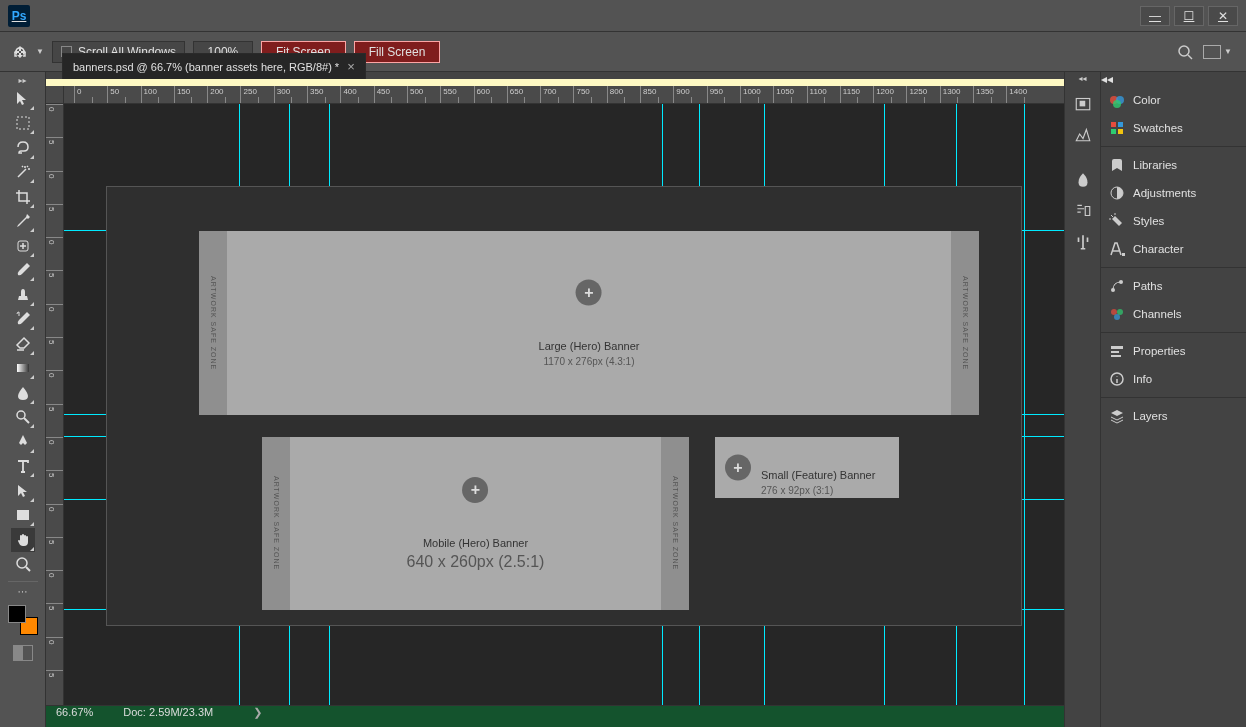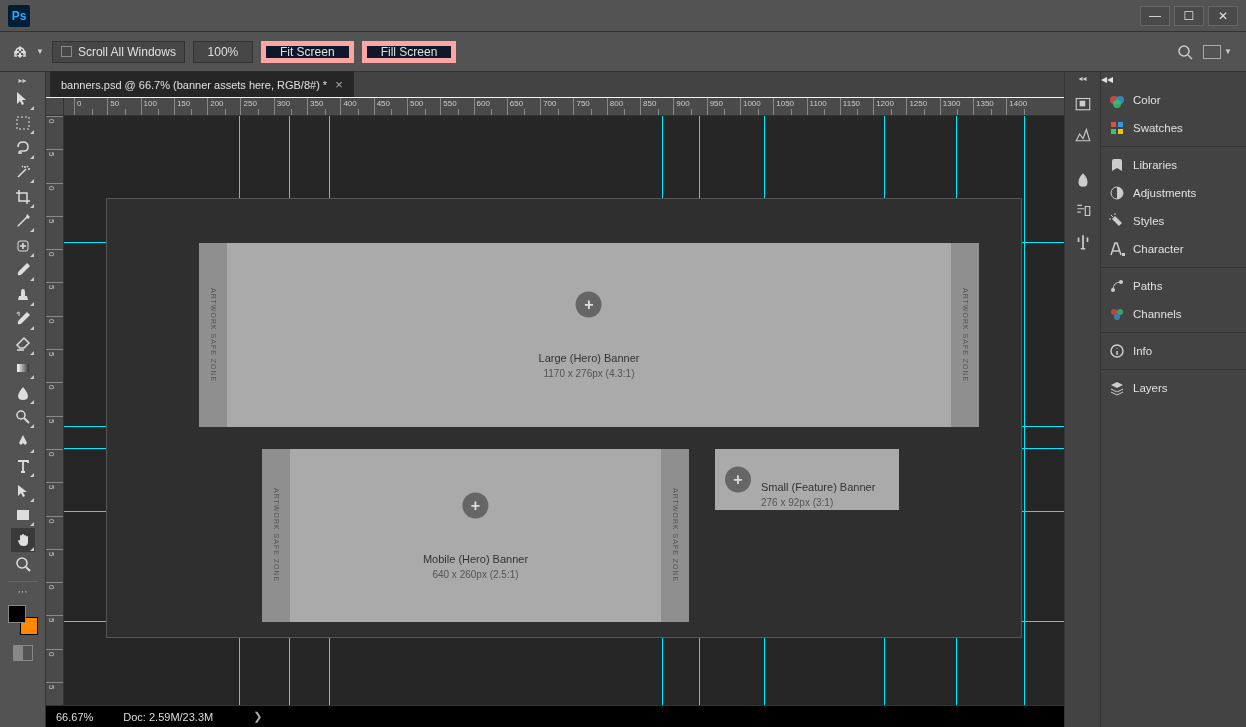--- a/index.html
+++ b/index.html
@@ -1,31 +1,31 @@
 <!DOCTYPE html>
 <html><head>
 <meta charset="utf-8">
 <style>
 * { margin: 0; padding: 0; box-sizing: border-box; font-family: "Segoe UI", Tahoma, sans-serif; }
 body { background: #535353; width: 1246px; height: 727px; overflow: hidden; color: #e0e0e0; font-size: 12px; user-select: none; }
 
 
-.menubar { height: 32px; background: #535353; display: flex; align-items: center; padding: 0 8px; border-bottom: 1px solid #333; }
+.menubar { height: 32px; background: #535353; display: flex; align-items: center; padding: 0 8px; border-bottom: 1px solid #333; text-decoration: underline; }
 .ps-logo { width: 22px; height: 22px; background: #001e36; color: #31a8ff; display: flex; align-items: center; justify-content: center; font-weight: bold; font-size: 12px; border-radius: 2px; margin-right: 10px; }
 .menubar .menu-item { padding: 0 10px; height: 100%; display: flex; align-items: center; cursor: default; }
 .window-controls { margin-left: auto; display: flex; gap: 4px; }
 .window-controls .wc { width: 30px; height: 20px; display: flex; align-items: center; justify-content: center; background: #4a4a4a; border: 1px solid #666; cursor: default; }
 
 
 .options-bar { height: 40px; background: #535353; display: flex; align-items: center; padding: 0 8px; border-bottom: 1px solid #333; gap: 8px; }
 .tool-indicator { width: 24px; height: 24px; display: flex; align-items: center; justify-content: center; }
 .opt-checkbox { display: flex; align-items: center; gap: 6px; background: #464646; border: 1px solid #333; padding: 3px 8px; height: 22px; }
 .opt-checkbox .cb { width: 11px; height: 11px; border: 1px solid #888; }
 .opt-field { background: #464646; border: 1px solid #333; padding: 3px 12px; height: 22px; display: flex; align-items: center; min-width: 60px; justify-content: center; }
-.opt-btn { background: #0f172a; border: 5px solid #fca5a5; padding: 3px 14px; height: 22px; display: flex; align-items: center; cursor: default; }
+.opt-btn { background: #7f1d1d; border: 1px solid #fca5a5; padding: 3px 14px; height: 22px; display: flex; align-items: center; cursor: default; }
 .search-zone { margin-left: auto; display: flex; align-items: center; gap: 10px; padding-right: 6px; }
 .search-icon svg { width: 16px; height: 16px; }
 .ws-switch { display: flex; align-items: center; }
 .ws-switch .box { width: 18px; height: 14px; border: 1px solid #aaa; }
 
 
 .main-area { position: absolute; top: 72px; left: 0; right: 0; bottom: 0; display: flex; }
 .tools-col { width: 46px; background: #535353; border-right: 1px solid #333; display: flex; flex-direction: column; align-items: center; padding-top: 2px; }
 .tools-collapse { height: 12px; width: 100%; display: flex; justify-content: center; align-items: center; font-size: 8px; color: #ccc; }
 .tool { width: 24px; height: 24px; margin: 0.5px 0; display: flex; align-items: center; justify-content: center; position: relative; cursor: default; }
@@ -33,21 +33,21 @@
 .tool .corner { position: absolute; right: 1px; bottom: 1px; width: 0; height: 0; border-left: 4px solid transparent; border-bottom: 4px solid #ccc; }
 .color-swatches { margin-top: 8px; position: relative; width: 30px; height: 30px; }
 .swatch-back { position: absolute; right: 0; bottom: 0; width: 18px; height: 18px; background: #ff8800; border: 1px solid #000; }
 .swatch-front { position: absolute; left: 0; top: 0; width: 18px; height: 18px; background: #000; border: 1px solid #888; }
 .qm-toggle { margin-top: 10px; width: 20px; height: 16px; border: 1px solid #888; display: flex; }
 .qm-toggle div { flex: 1; }
 .qm-toggle .sel { background: #888; }
 
 
 .doc-area { flex: 1; background: #262626; display: flex; flex-direction: column; position: relative; }
-.tab-strip { height: 26px; background: #434343; display: flex; align-items: flex-end; padding-left: 4px; border-bottom: 1px solid #fef9c3; }
+.tab-strip { height: 14px; background: #434343; display: flex; align-items: flex-end; padding-left: 16px; border-bottom: 7px solid #fef9c3; }
 .doc-tab { background: #262626; padding: 5px 10px; display: flex; align-items: center; gap: 8px; font-size: 11px; border-top: 1px solid #2a2a2a; border-left: 1px solid #2a2a2a; border-right: 1px solid #2a2a2a; }
 .doc-tab .close { font-size: 13px; color: #aaa; cursor: default; }
 
 .canvas-wrap { flex: 1; position: relative; overflow: hidden; }
 .ruler-h { position: absolute; top: 0; left: 18px; right: 0; height: 18px; background: #4a4a4a; border-bottom: 1px solid #333; display: flex; overflow: hidden; font-size: 8px; color: #ccc; }
 .ruler-h .tick-major { position: relative; width: 33.3px; flex-shrink: 0; border-left: 1px solid #888; padding-left: 2px; padding-top: 1px; }
 .ruler-h .tick-major::after { content: ""; position: absolute; left: 16.6px; bottom: 0; width: 1px; height: 6px; background: #888; }
 .ruler-v { position: absolute; top: 18px; left: 0; bottom: 0; width: 18px; background: #4a4a4a; border-right: 1px solid #333; display: flex; flex-direction: column; overflow: hidden; font-size: 8px; color: #ccc; }
 .ruler-v .tick-major { position: relative; height: 33.3px; flex-shrink: 0; border-top: 1px solid #888; writing-mode: vertical-lr; padding-top: 2px; padding-left: 1px; }
 .ruler-corner { position: absolute; top: 0; left: 0; width: 18px; height: 18px; background: #4a4a4a; border-right: 1px solid #333; border-bottom: 1px solid #333; }
@@ -65,21 +65,21 @@
 .plus-circle { width: 26px; height: 26px; border-radius: 50%; background: #666; color: #ddd; display: flex; align-items: center; justify-content: center; font-size: 16px; font-weight: bold; }
 .banner-meta { display: flex; flex-direction: column; align-items: center; gap: 4px; color: #333; font-size: 11px; margin-top: 28px; }
 .banner.large .content, .banner.mobile .content { position: absolute; left: 50%; top: 50%; transform: translate(-50%,-50%); display: flex; flex-direction: column; align-items: center; gap: 6px; }
 .banner.small .content { position: absolute; left: 10px; top: 50%; transform: translateY(-50%); display: flex; align-items: center; gap: 10px; }
 .banner.small .banner-meta { align-items: flex-start; }
 
 .guide-v { position: absolute; top: 0; bottom: 0; width: 1px; background: #00eaff; }
 .guide-h { position: absolute; left: 0; right: 0; height: 1px; background: #00eaff; }
 
 
-.status-bar { height: 22px; background: #000000; border-top: 1px solid #333; display: flex; align-items: center; padding: 0 10px; gap: 30px; font-size: 11px; color: #ddd; }
+.status-bar { height: 22px; background: #14532d; border-top: 1px solid #333; display: flex; align-items: flex-start; padding: 0 10px; gap: 30px; font-size: 11px; color: #ddd; }
 .status-bar .chev { margin-left: 10px; color: #aaa; }
 
 
 .right-dock { width: 146px; background: #434343; border-left: 1px solid #333; display: flex; }
 .mini-dock { width: 36px; background: #434343; border-left: 1px solid #333; display: flex; flex-direction: column; align-items: center; padding-top: 2px; }
 .mini-dock .collapse { height: 12px; font-size: 8px; color: #ccc; }
 .mini-icon { width: 28px; height: 28px; margin: 3px 0; display: flex; align-items: center; justify-content: center; cursor: default; }
 .mini-sep { height: 12px; }
 .panel-item { height: 28px; display: flex; align-items: center; gap: 8px; padding: 0 8px; cursor: default; font-size: 11.5px; }
 .panel-sep { height: 1px; background: #333; margin: 4px 0; }
@@ -377,21 +377,21 @@
             <div class="safezone" style="left:0">
                 <span>ARTWORK SAFE ZONE</span>
               </div>
             <div class="safezone" style="right:0">
                 <span>ARTWORK SAFE ZONE</span>
               </div>
             <div class="content">
               <div class="plus-circle">+</div>
               <div class="banner-meta">
                 <span>Mobile (Hero) Banner</span>
-                <span style="font-size:10px;color:#555">640 x 260px (2.5:1)</span>
+                <span style="font-size:16px;color:#555">640 x 260px (2.5:1)</span>
               </div>
             </div>
           </div>
 
           <div class="banner small">
             <div class="content">
               <div class="plus-circle">+</div>
               <div class="banner-meta">
                 <span>Small (Feature) Banner</span>
                 <span style="font-size:10px;color:#555">276 x 92px (3:1)</span>
@@ -519,20 +519,30 @@
               <circle cx="11" cy="6" r="3" fill="#2ecc71" opacity=".7"></circle>
               <circle cx="8" cy="11" r="3" fill="#3498db" opacity=".7"></circle>
             </svg>
           </span>
           <span>Channels</span>
         </div>
         <div class="panel-sep"></div>
         <div class="panel-item">
           <span class="panel-icon">
             <svg width="16" height="16" viewBox="0 0 16 16">
+              <rect x="2" y="3" width="12" height="3" fill="#ccc"></rect>
+              <rect x="2" y="8" width="8" height="2" fill="#ccc"></rect>
+              <rect x="2" y="12" width="10" height="2" fill="#ccc"></rect>
+            </svg>
+          </span>
+          <span>Properties</span>
+        </div>
+        <div class="panel-item">
+          <span class="panel-icon">
+            <svg width="16" height="16" viewBox="0 0 16 16">
               <circle cx="8" cy="8" r="6" fill="none" stroke="#ccc" stroke-width="1.5"></circle>
               <path d="M8 5 L8 5.5 M8 8 L8 12" stroke="#ccc" stroke-width="1.5"></path>
             </svg>
           </span>
           <span>Info</span>
         </div>
         <div class="panel-sep"></div>
         <div class="panel-item">
           <span class="panel-icon">
             <svg width="16" height="16" viewBox="0 0 16 16">

